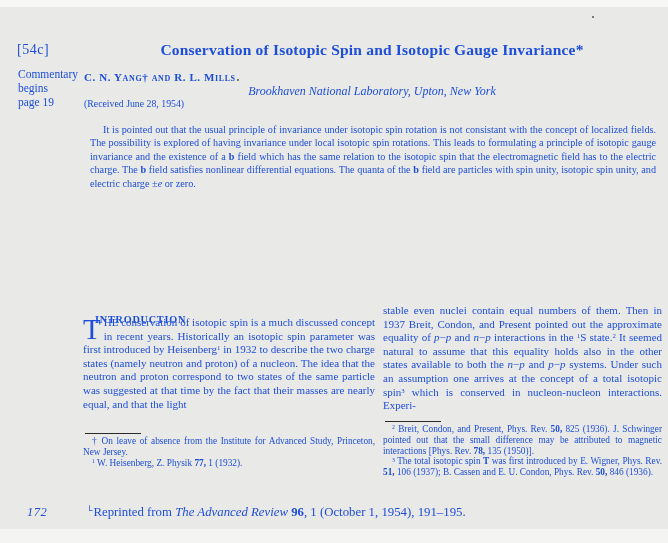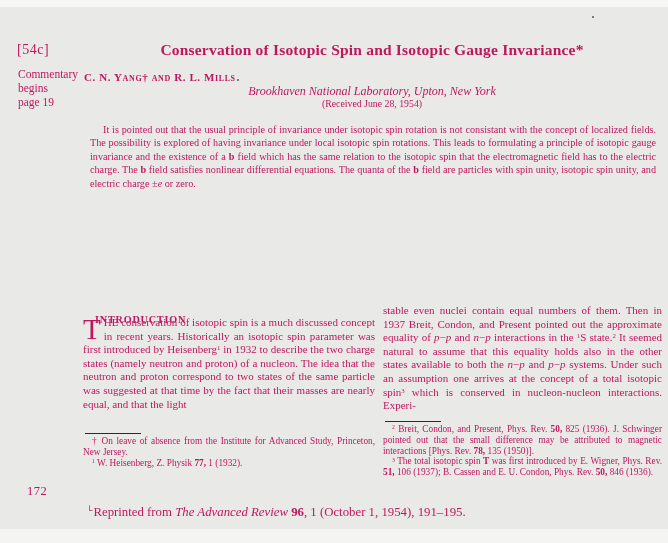--- a/index.html
+++ b/index.html
@@ -1,36 +1,36 @@
 <!DOCTYPE html>
 <html><head>
 <meta charset="utf-8">
 <style>
   html,body{margin:0;padding:0;}
   body{background:#dcdcdc;}
   .page{
     position:relative;width:668px;height:543px;overflow:hidden;
     background:#e9e9e8;
     font-family:"Liberation Serif", serif;
-    color:#be185d;
+    color:#1d4ed8;
     text-rendering:optimizeLegibility;
   }
   .band-top{position:absolute;left:0;top:0;width:668px;height:7px;background:#f7f7f6;}
   .band-bottom{position:absolute;left:0;top:529px;width:668px;height:14px;background:#f4f4f3;}
 
   .margin-label{position:absolute;left:17px;top:42px;font-size:14px;letter-spacing:0.5px;}
   .margin-note{position:absolute;left:18px;top:68px;font-size:11.5px;line-height:13.8px;}
 
   .title{position:absolute;left:84px;top:41px;width:576px;text-align:center;
          font-size:15.5px;font-weight:700;letter-spacing:0.2px;margin:0;}
   .authors{position:absolute;left:84px;top:71px;width:576px;text-align:left;
            font-size:11px;font-variant:small-caps;letter-spacing:0.6px;font-weight:bold;}
   .affiliation{position:absolute;left:84px;top:84px;width:576px;text-align:center;
                font-size:12px;font-style:italic;}
-  .received{position:absolute;left:84px;top:98px;width:576px;text-align:center;font-size:9.8px;}
+  .received{position:absolute;left:84px;top:98px;width:576px;font-size:9.8px;}
 
   .abstract{position:absolute;left:90px;top:123px;width:566px;height:82px;overflow:hidden;
             font-size:10.2px;line-height:13.4px;text-align:justify;}
   .abstract .lead-indent{display:inline-block;width:13px;}
 
   .section-heading{position:absolute;left:83px;top:302px;width:292px;margin:12px;
                    text-align:left;font-size:10.2px;font-weight:700;letter-spacing:0.8px;}
 
   .col{position:absolute;overflow:hidden;font-size:11px;line-height:13.6px;text-align:justify;}
   .col p{margin:0;}
@@ -40,21 +40,21 @@
   .dropcap{float:left;font-size:29px;line-height:25px;padding:1px 3px 0 0;}
 
   .fn-rule{position:absolute;width:56px;border-top:1px solid #2a2a2a;height:0;}
   .fn-rule-left{left:85px;top:433px;}
   .fn-rule-right{left:385px;top:421px;}
   .footnotes{position:absolute;overflow:hidden;font-size:9.3px;line-height:10.8px;text-align:justify;}
   .footnotes p{margin:0;text-indent:9px;}
   .fn-left{left:83px;top:436px;width:292px;height:58px;}
   .fn-right{left:383px;top:424px;width:279px;height:68px;}
 
-  .page-number{position:absolute;left:27px;top:484px;font-size:12.5px;letter-spacing:0.5px;}
+  .page-number{position:absolute;left:27px;top:505px;font-size:12.5px;font-style:italic;letter-spacing:0.5px;}
   .reprint-line{position:absolute;left:87px;top:505px;width:560px;font-size:12.8px;}
 
   .it{font-style:italic;}
   .bd{font-weight:700;text-align:right;}
   .sup{font-size:0.62em;position:relative;top:-0.45em;line-height:0;}
   .corner{font-family:"DejaVu Sans", sans-serif;font-size:9px;position:relative;top:-2px;margin-right:1px;}
 
   .dot{position:absolute;width:2px;height:2px;background:#555;border-radius:50%;}
   .dot-a{left:592px;top:16px;}
   .dot-b{left:237px;top:79px;}

